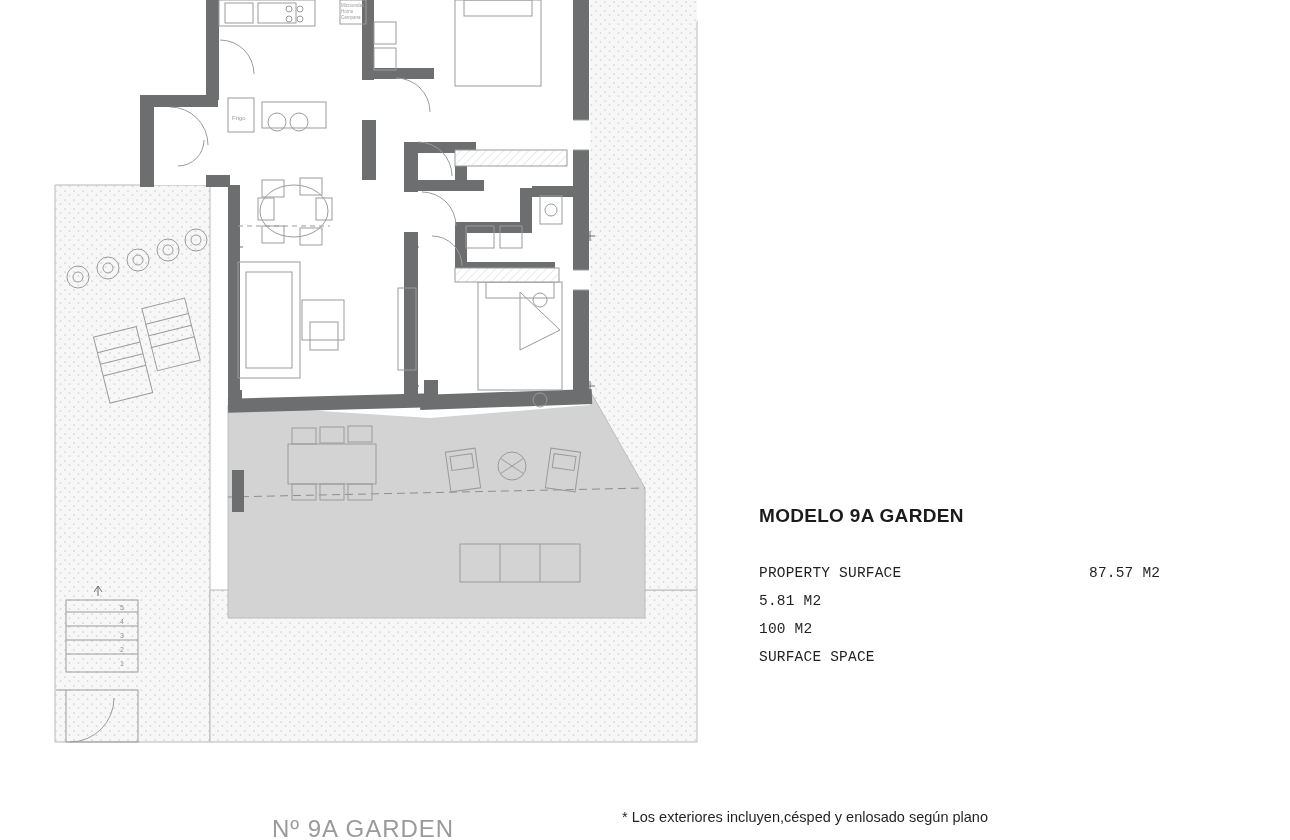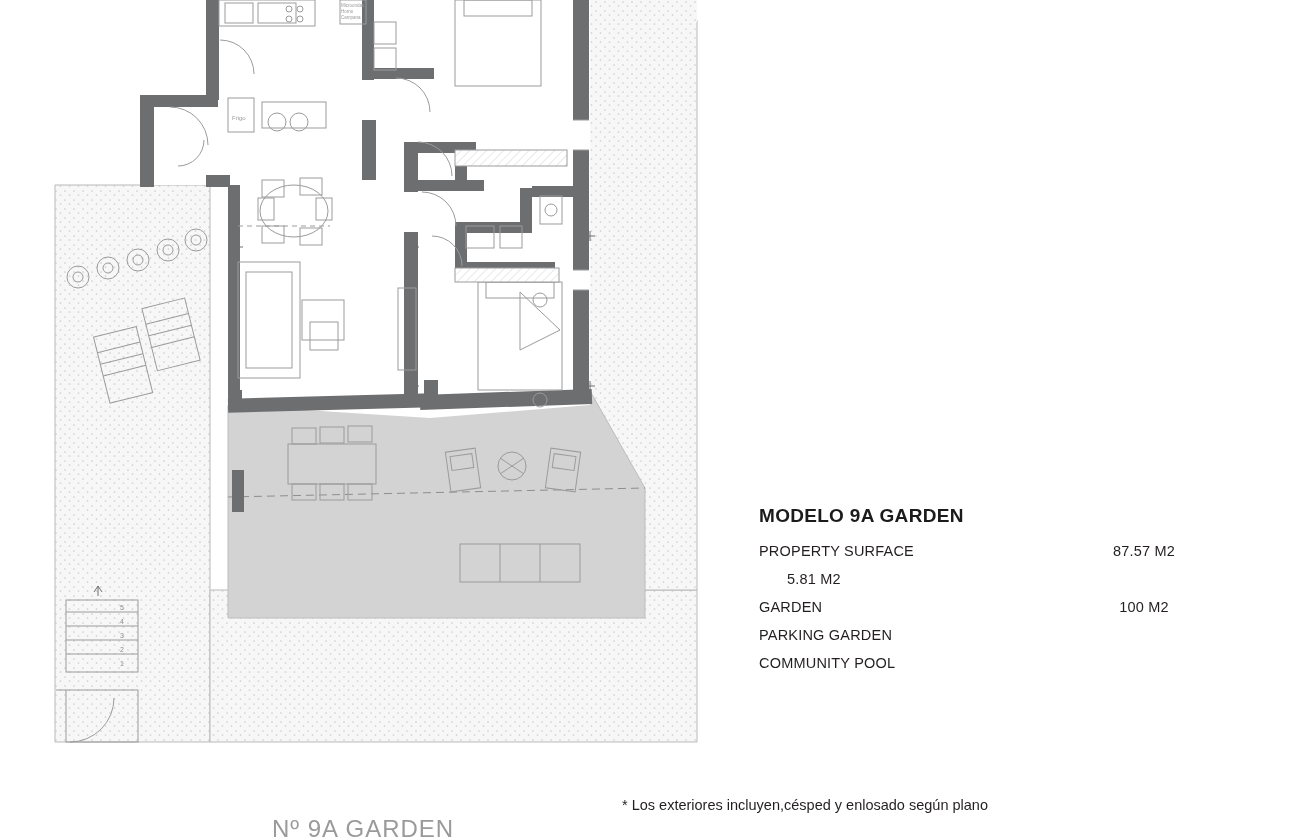--- a/index.html
+++ b/index.html
@@ -31,51 +31,52 @@
     position: absolute;
     left: 759px;
     top: 505px;
     width: 470px;
   }
   #spec .title {
     font-size: 19px;
     font-weight: bold;
     letter-spacing: .3px;
     color: #1b1b1b;
-    margin-bottom: 10px;
+    margin-bottom: 32px;
   }
   #spec .row {
     display: flex;
     justify-content: flex-start;
     font-size: 14.5px;
     line-height: 28px;
     color: #231f20;
     letter-spacing: .2px;
+    font-family: Liberation Mono, monospace;
   }
   #spec .row .label {
     width: 330px;
     white-space: nowrap;
   }
   #spec .row .value {
     width: 110px;
-    text-align: center;
+    text-align: left;
     white-space: nowrap;
   }
 
   
   #notes {
     position: absolute;
     left: 622px;
     top: 793px;
     width: 660px;
     font-size: 14.5px;
     line-height: 24px;
     color: #231f20;
   }
-  #notes div { white-space: nowrap; }
+  #notes div { white-space: nowrap; margin-top: 12px; }
 
   
   #caption {
     position: absolute;
     left: 272px;
     top: 815px;
     font-size: 24px;
     letter-spacing: 1px;
     color: #9a9a9a;
     white-space: nowrap;
@@ -308,28 +309,26 @@
   <div class="title">MODELO 9A GARDEN</div>
 
   <div class="row">
     <span class="label">PROPERTY SURFACE</span>
     <span class="value">87.57 M2</span>
   </div>
   <div class="row">
     <span class="value">5.81 M2</span>
   </div>
   <div class="row">
-    <span class="label">GARDEN</span>
     <span class="value">100 M2</span>
   </div>
   <div class="row">
-    <span class="label">PARKING GARDEN</span>
+    <span class="label">SURFACE SPACE</span>
     <span class="value"></span>
   </div>
   <div class="row">
-    <span class="label">COMMUNITY POOL</span>
     <span class="value"></span>
   </div>
 </div>
 
 <div id="notes">
   <div>* Los exteriores incluyen,césped y enlosado según plano</div>
 </div>
 
 </body></html>

